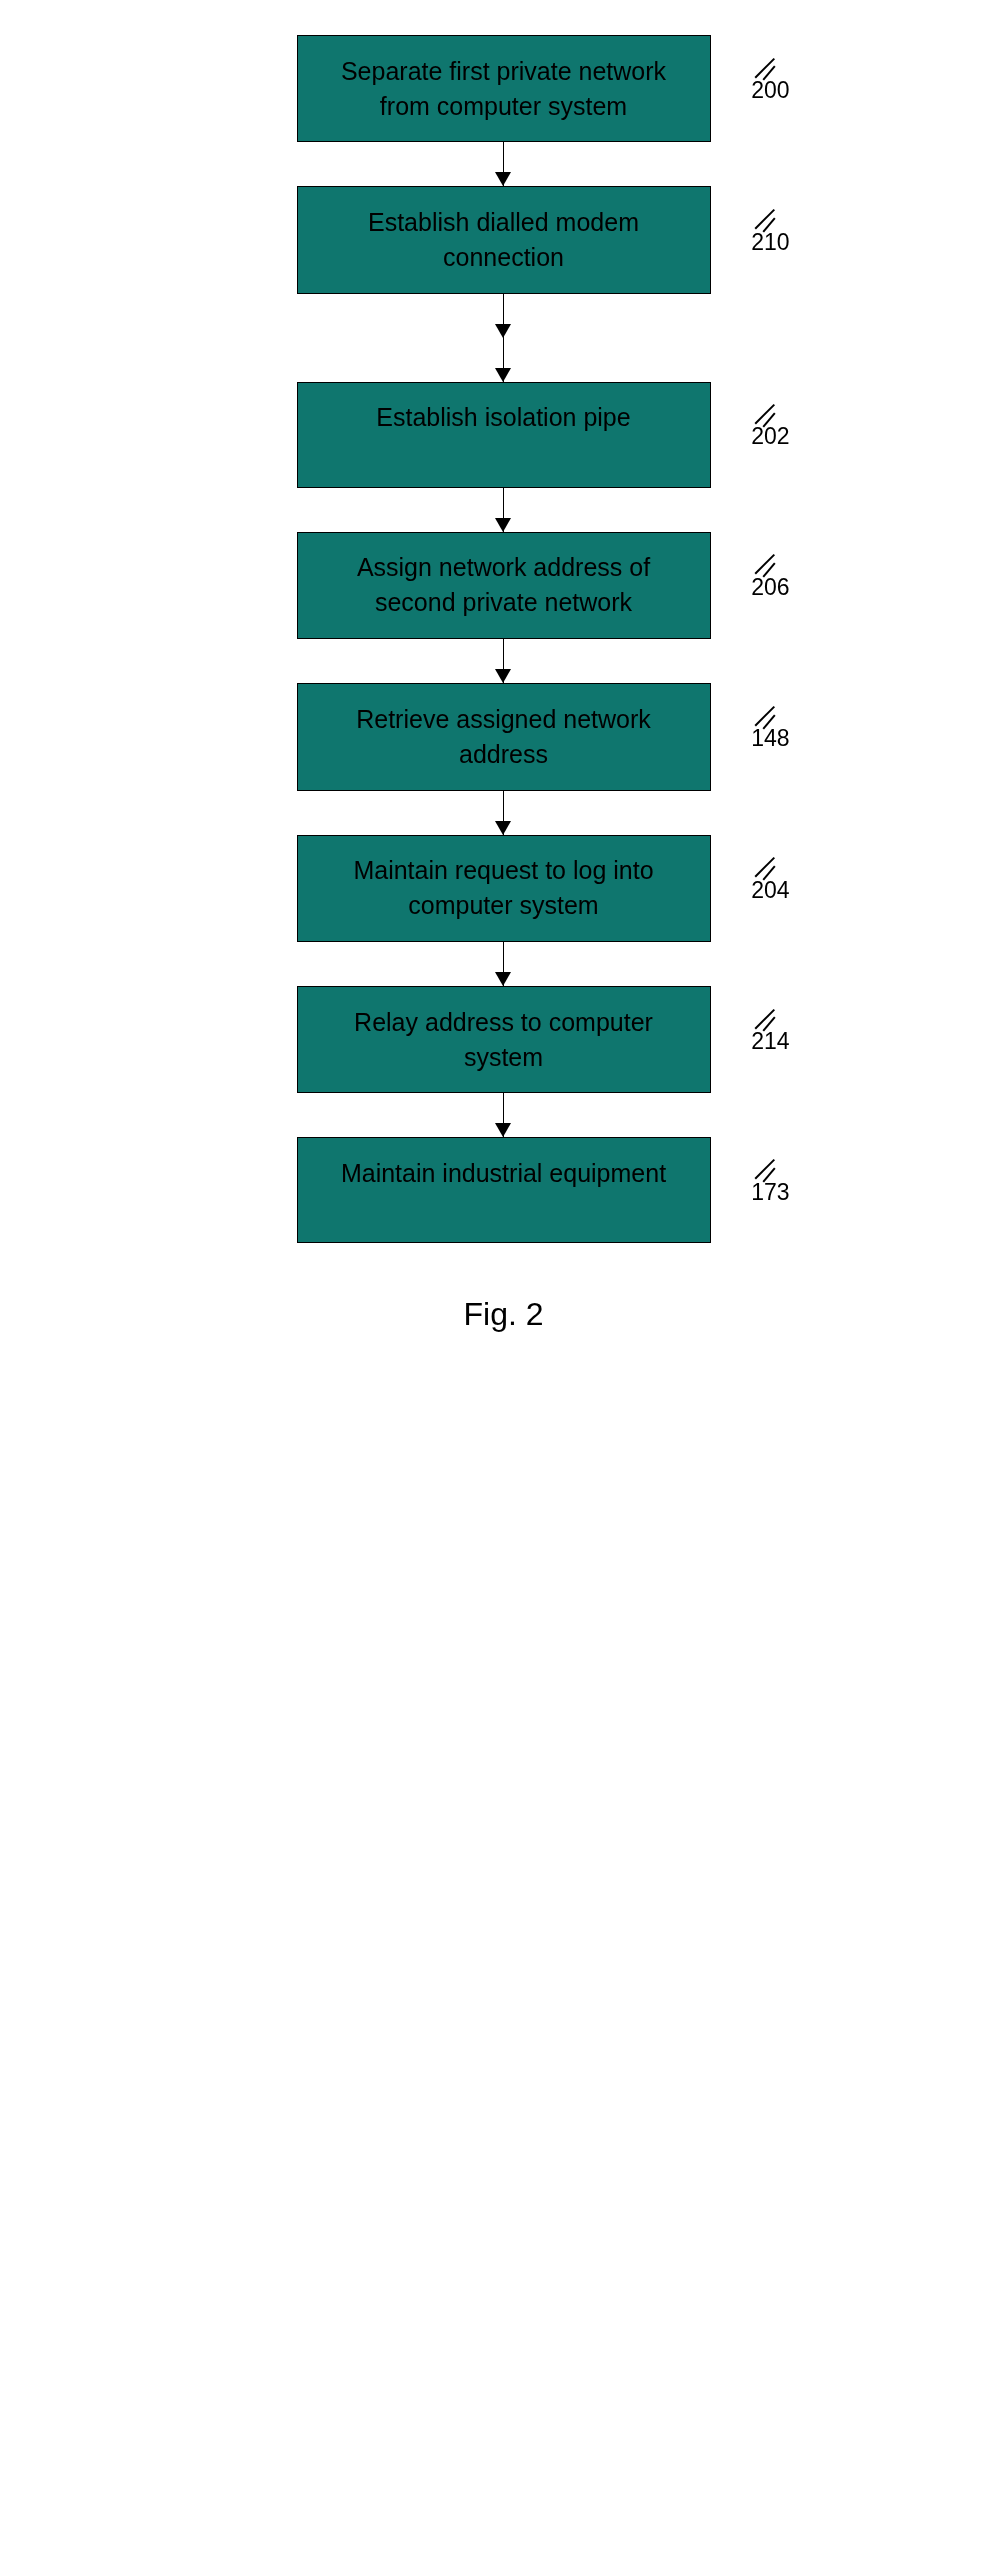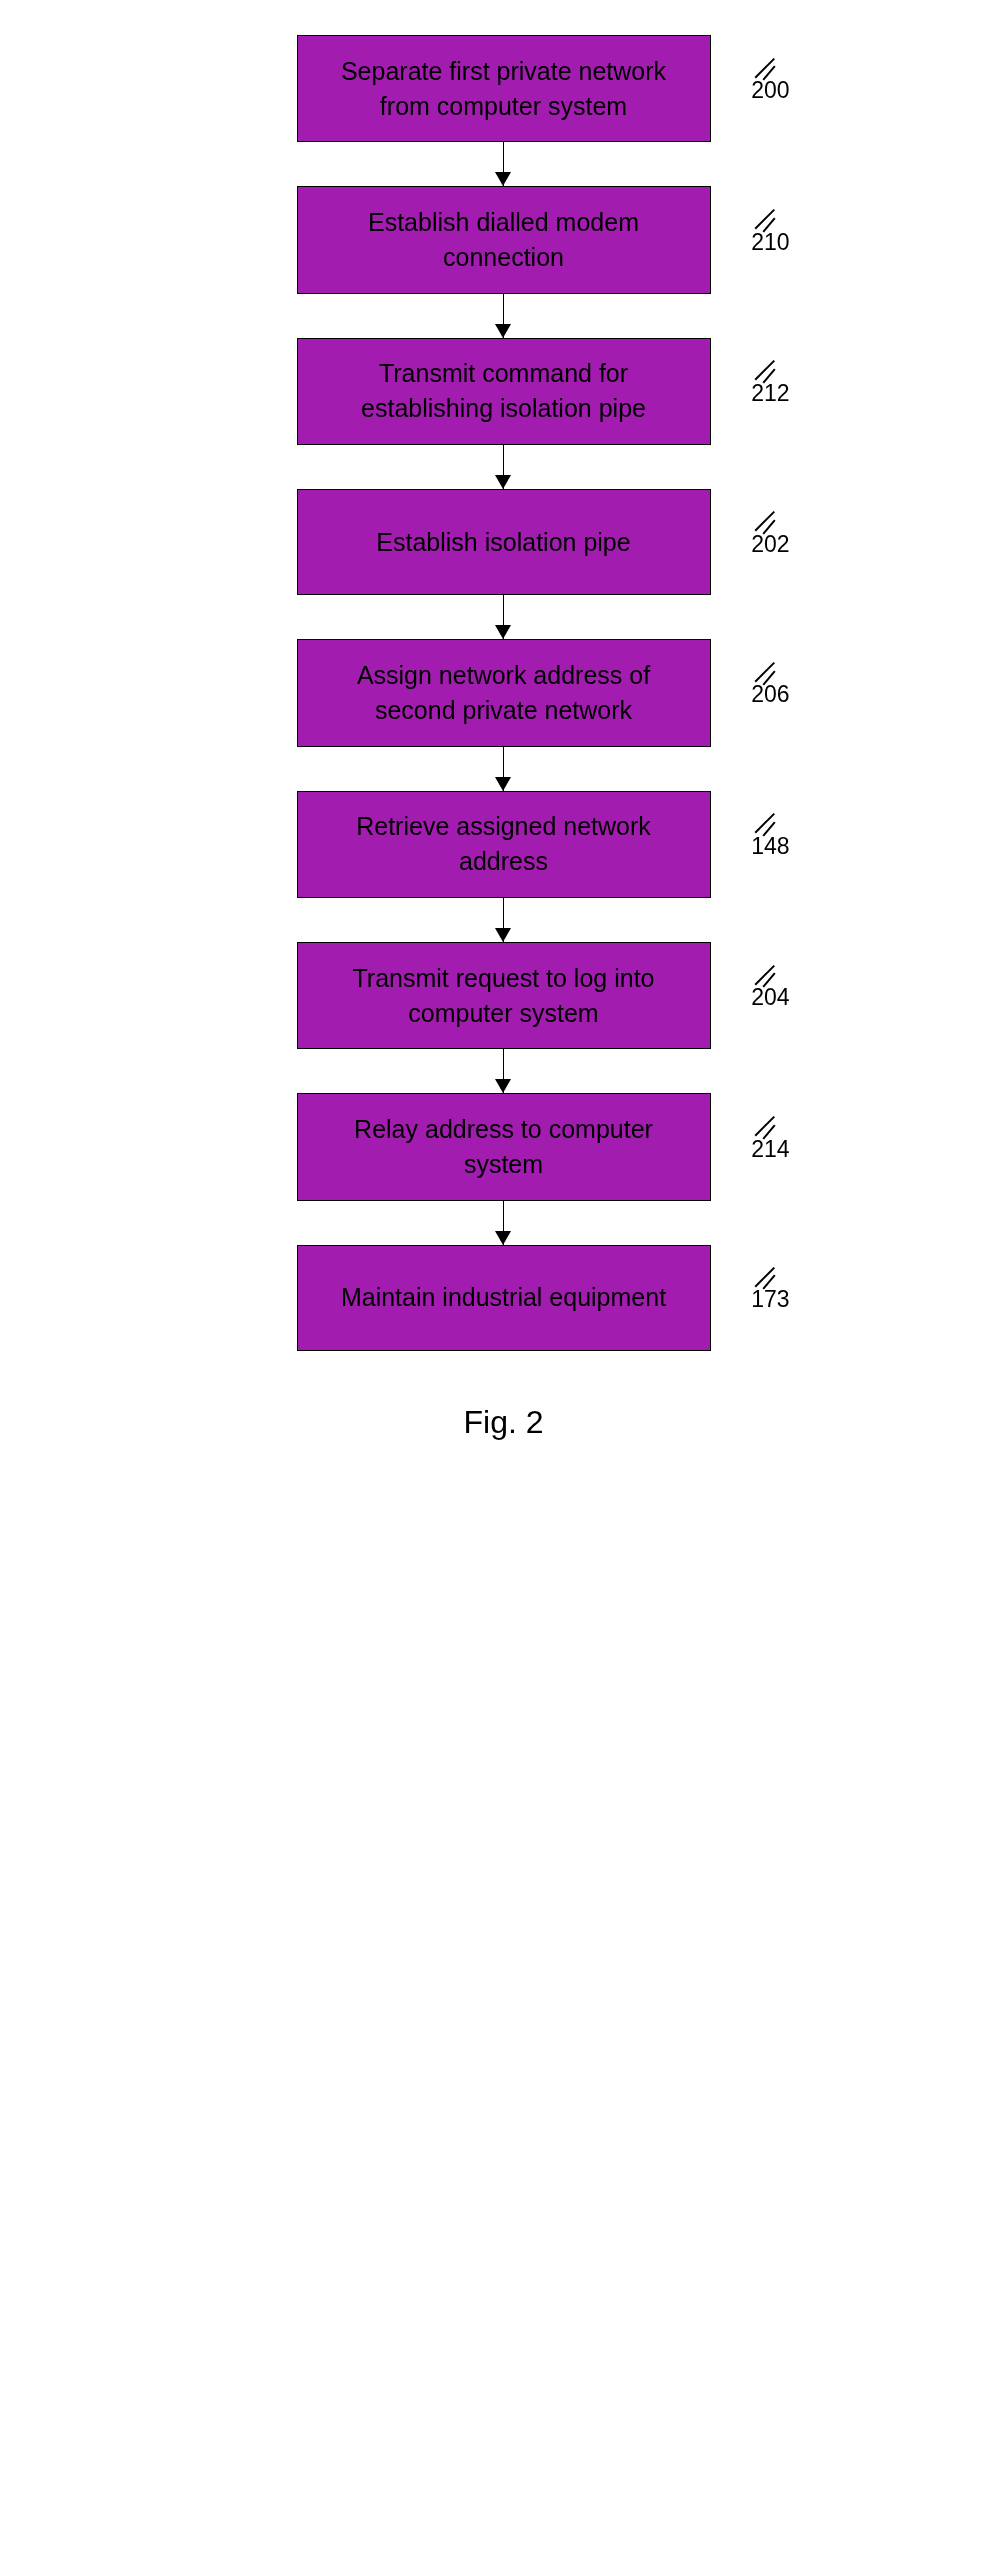--- a/index.html
+++ b/index.html
@@ -22,25 +22,24 @@
     .diagram-container {
       display: flex;
       flex-direction: column;
       align-items: center;
       width: 621px;
       position: relative;
     }
 
     .flow-box {
       border: 1.8px solid #000000;
-      background: #a21caf;
+      background: #0f766e;
       width: 414px;
       min-height: 106px;
       display: flex;
-      align-items: center;
       justify-content: center;
       text-align: center;
       padding: 17.7px 26.6px;
       position: relative;
       font-size: 25px;
       line-height: 1.4;
     }
 
     .label-tag {
       position: absolute;
@@ -117,27 +116,20 @@
   <div class="flow-box">
     <span>Establish dialled modem connection</span>
     <div class="label-tag">
       <span class="tag-slash"></span>
       <span>210</span>
     </div>
   </div>
 
   <div class="connector"></div>
 
-  <div class="flow-box">
-    <span>Transmit command for establishing isolation pipe</span>
-    <div class="label-tag">
-      <span class="tag-slash"></span>
-      <span>212</span>
-    </div>
-  </div>
 
   <div class="connector"></div>
 
   <div class="flow-box">
     <span>Establish isolation pipe</span>
     <div class="label-tag">
       <span class="tag-slash"></span>
       <span>202</span>
     </div>
   </div>
@@ -158,21 +150,21 @@
     <span>Retrieve assigned network address</span>
     <div class="label-tag">
       <span class="tag-slash"></span>
       <span>148</span>
     </div>
   </div>
 
   <div class="connector"></div>
 
   <div class="flow-box">
-    <span>Transmit request to log into computer system</span>
+    <span>Maintain request to log into computer system</span>
     <div class="label-tag">
       <span class="tag-slash"></span>
       <span>204</span>
     </div>
   </div>
 
   <div class="connector"></div>
 
   <div class="flow-box">
     <span>Relay address to computer system</span>

